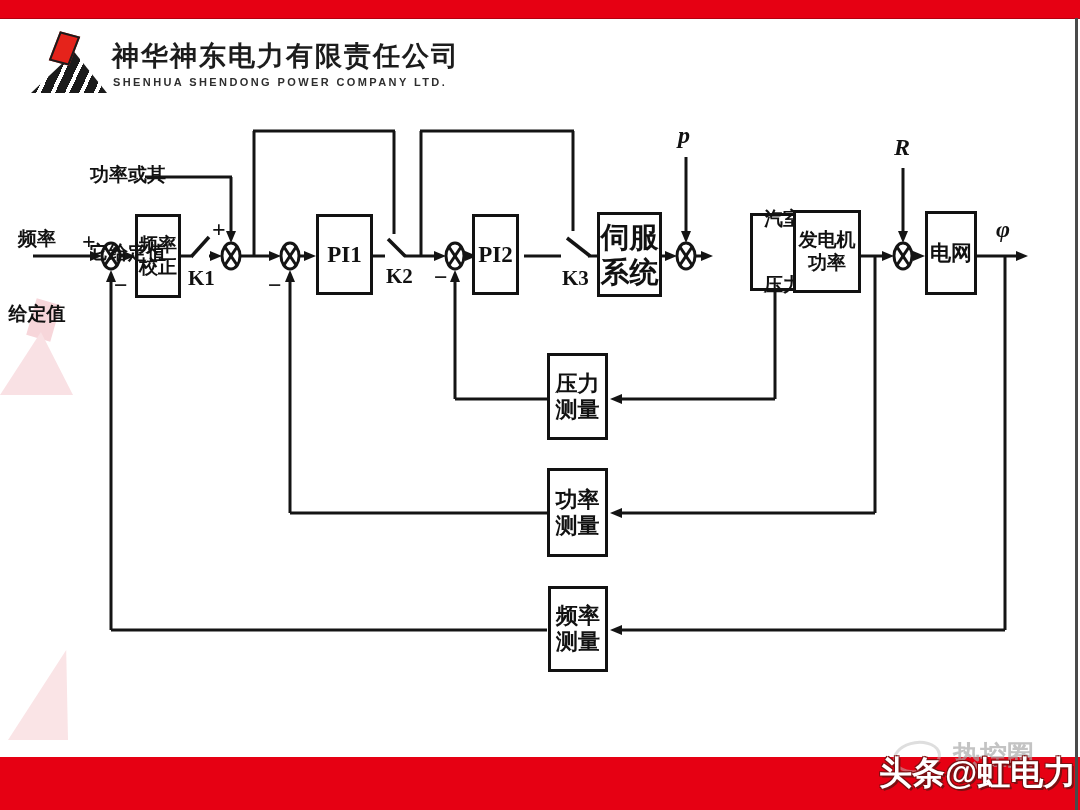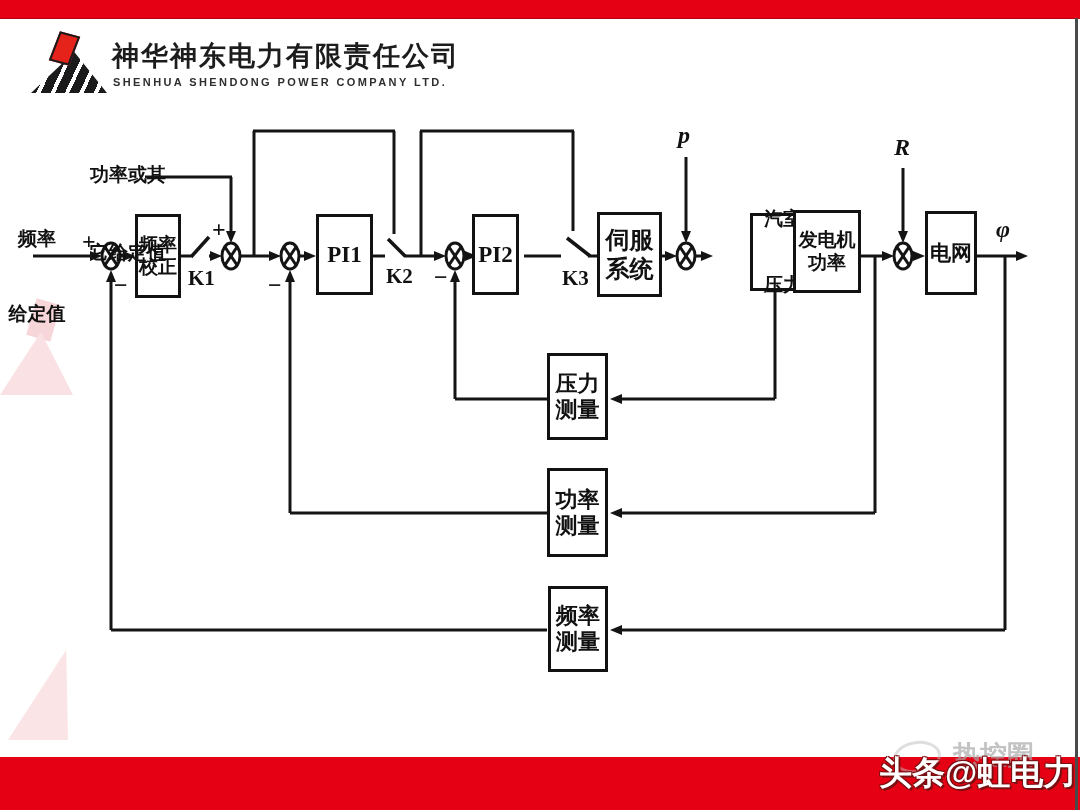--- a/index.html
+++ b/index.html
@@ -184,21 +184,21 @@
   <div class="blk" style="left:135px;top:214px;width:46px;height:84px;font-size:19px;">
     <span>频率</span>
     <span>校正</span>
   </div>
   <div class="blk" style="left:316px;top:214px;width:57px;height:81px;font-size:23px;">
     <span>PI1</span>
   </div>
   <div class="blk" style="left:472px;top:214px;width:47px;height:81px;font-size:23px;">
     <span>PI2</span>
   </div>
-  <div class="blk" style="left:597px;top:212px;width:65px;height:85px;font-size:24px;">
+  <div class="blk" style="left:597px;top:212px;width:65px;height:85px;font-size:29px;">
     <span>伺服</span>
     <span>系统</span>
   </div>
   <div class="blk" style="left:750px;top:213px;width:66px;height:78px;font-size:19px;gap:44px;">
     <span>汽室</span>
     <span>压力</span>
   </div>
   <div class="blk" style="left:793px;top:210px;width:68px;height:83px;font-size:19px;">
     <span>发电机</span>
     <span>功率</span>

